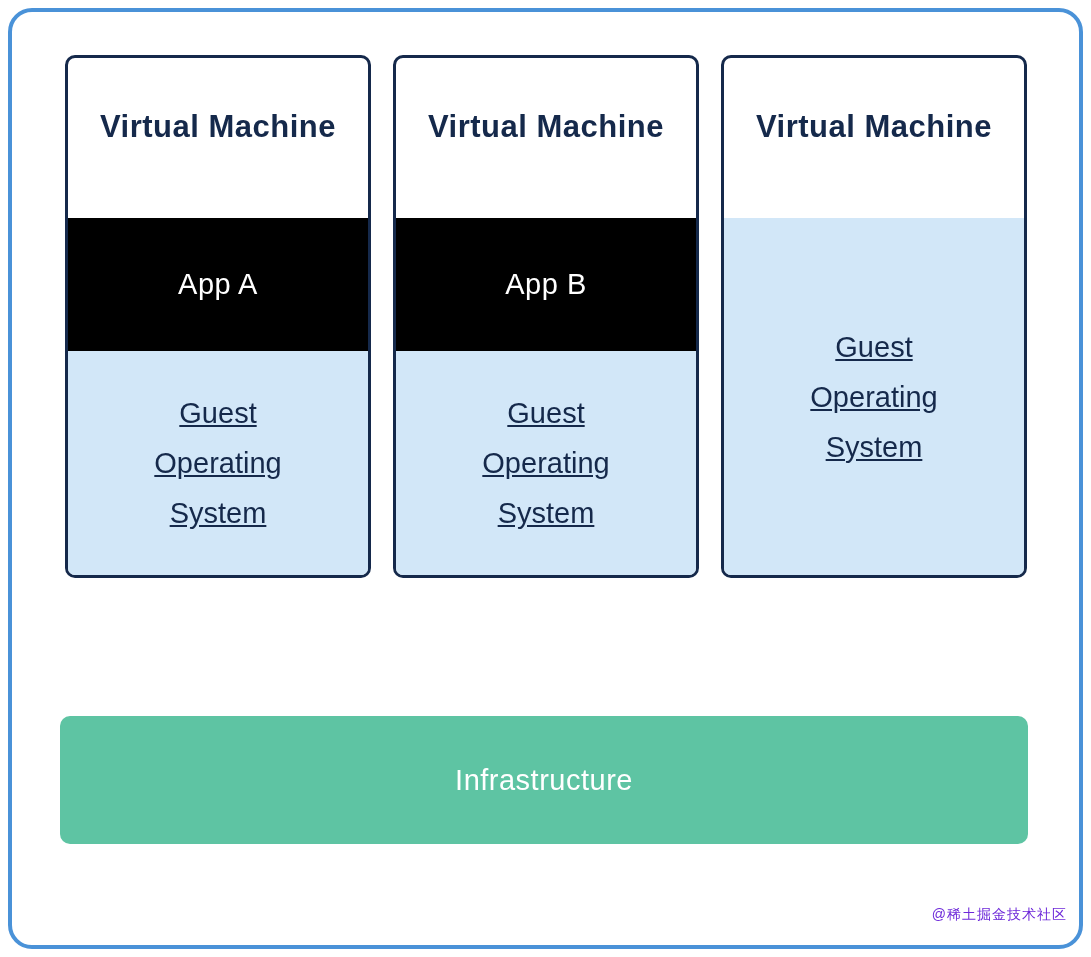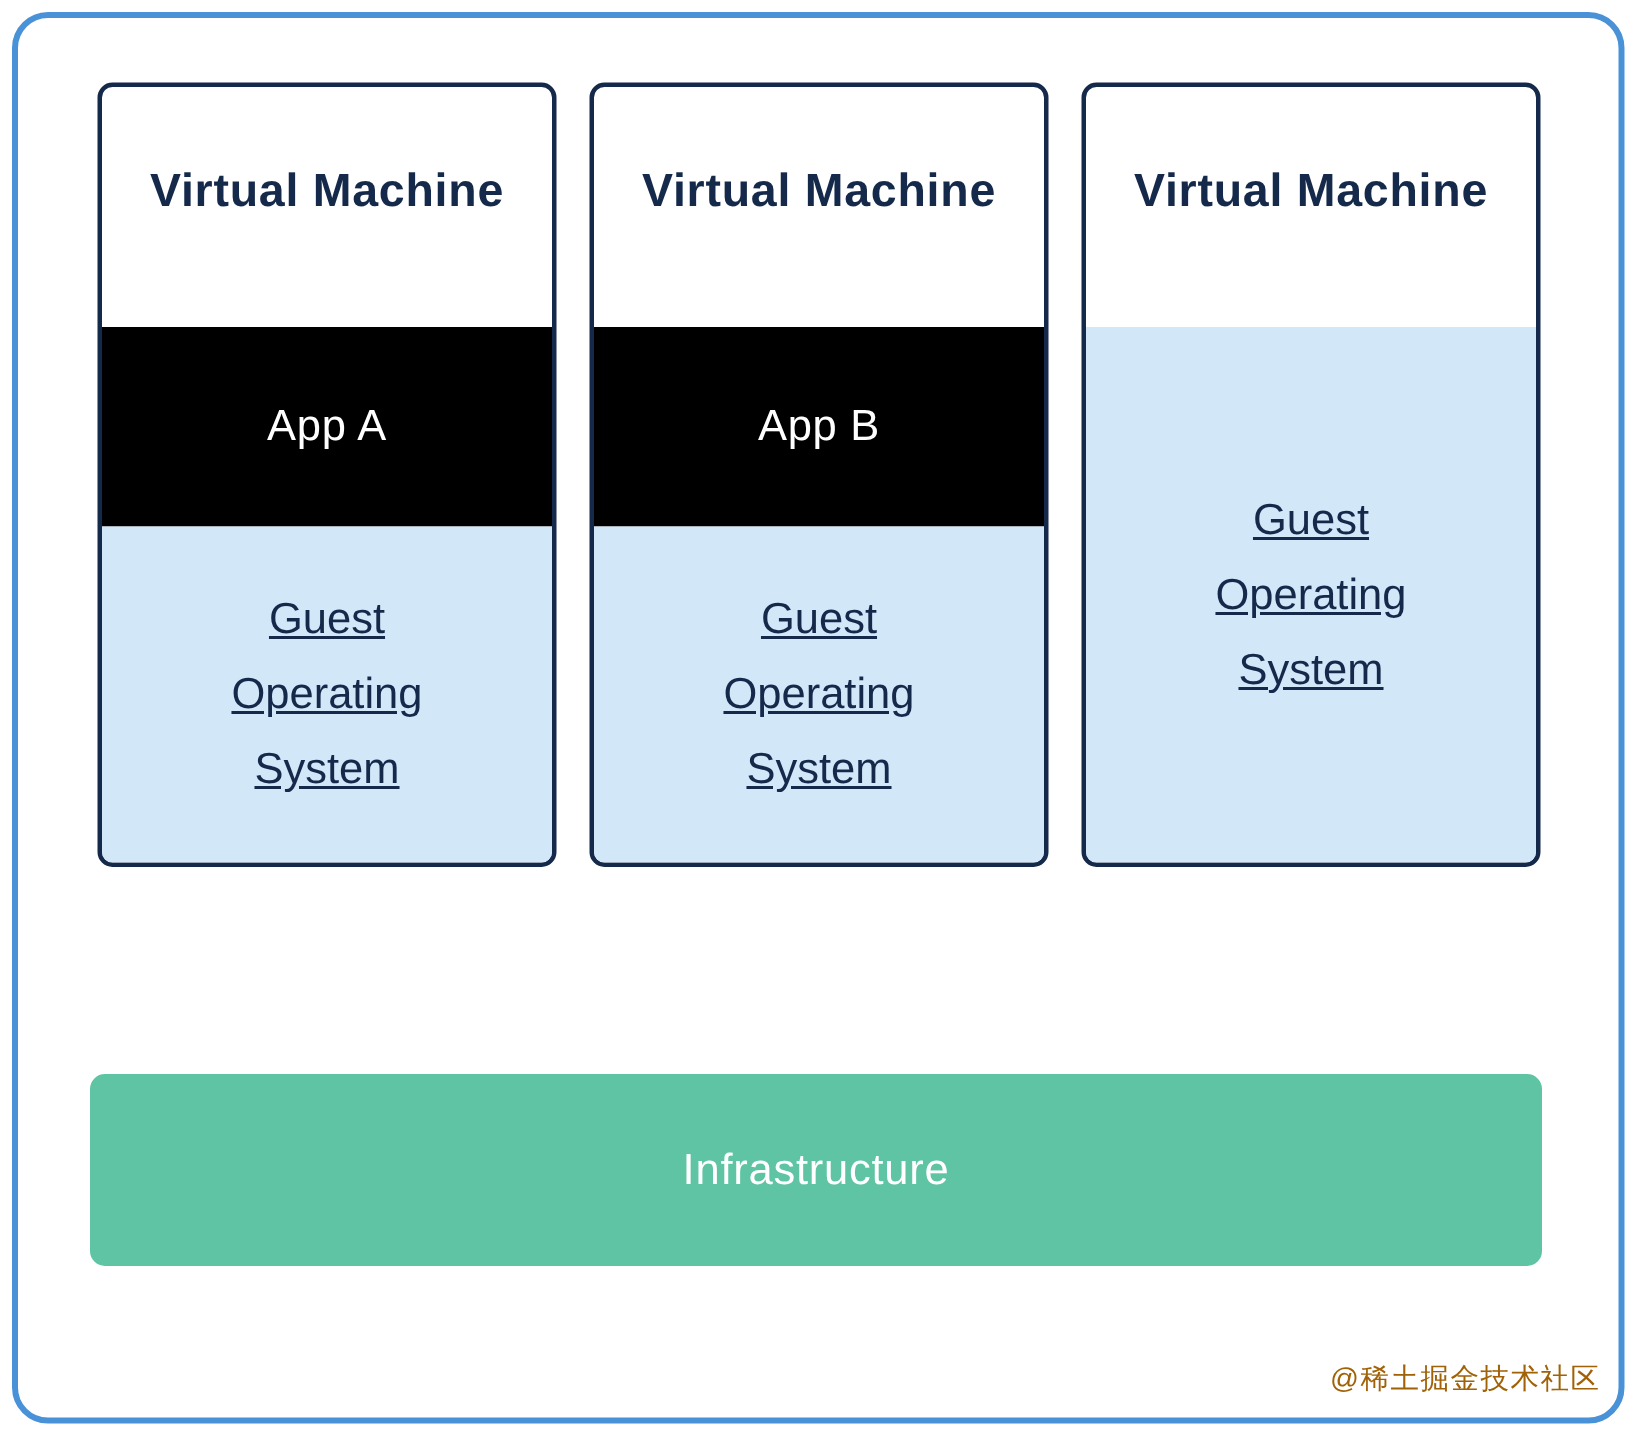--- a/index.html
+++ b/index.html
@@ -103,22 +103,22 @@
   }
   .layer-infrastructure {
     top: 716px;
     height: 128px;
     background: #5ec4a3;
   }
   .watermark {
     position: absolute;
     right: 24px;
     top: 906px;
-    color: #a16207;
-    font-size: 19px;
+    color: #6d28d9;
+    font-size: 14px;
     letter-spacing: 1px;
   }
 </style>
 </head>
 <body>
 
 <div class="stage">
   <div class="frame"></div>
 
   <div class="vm-row">

